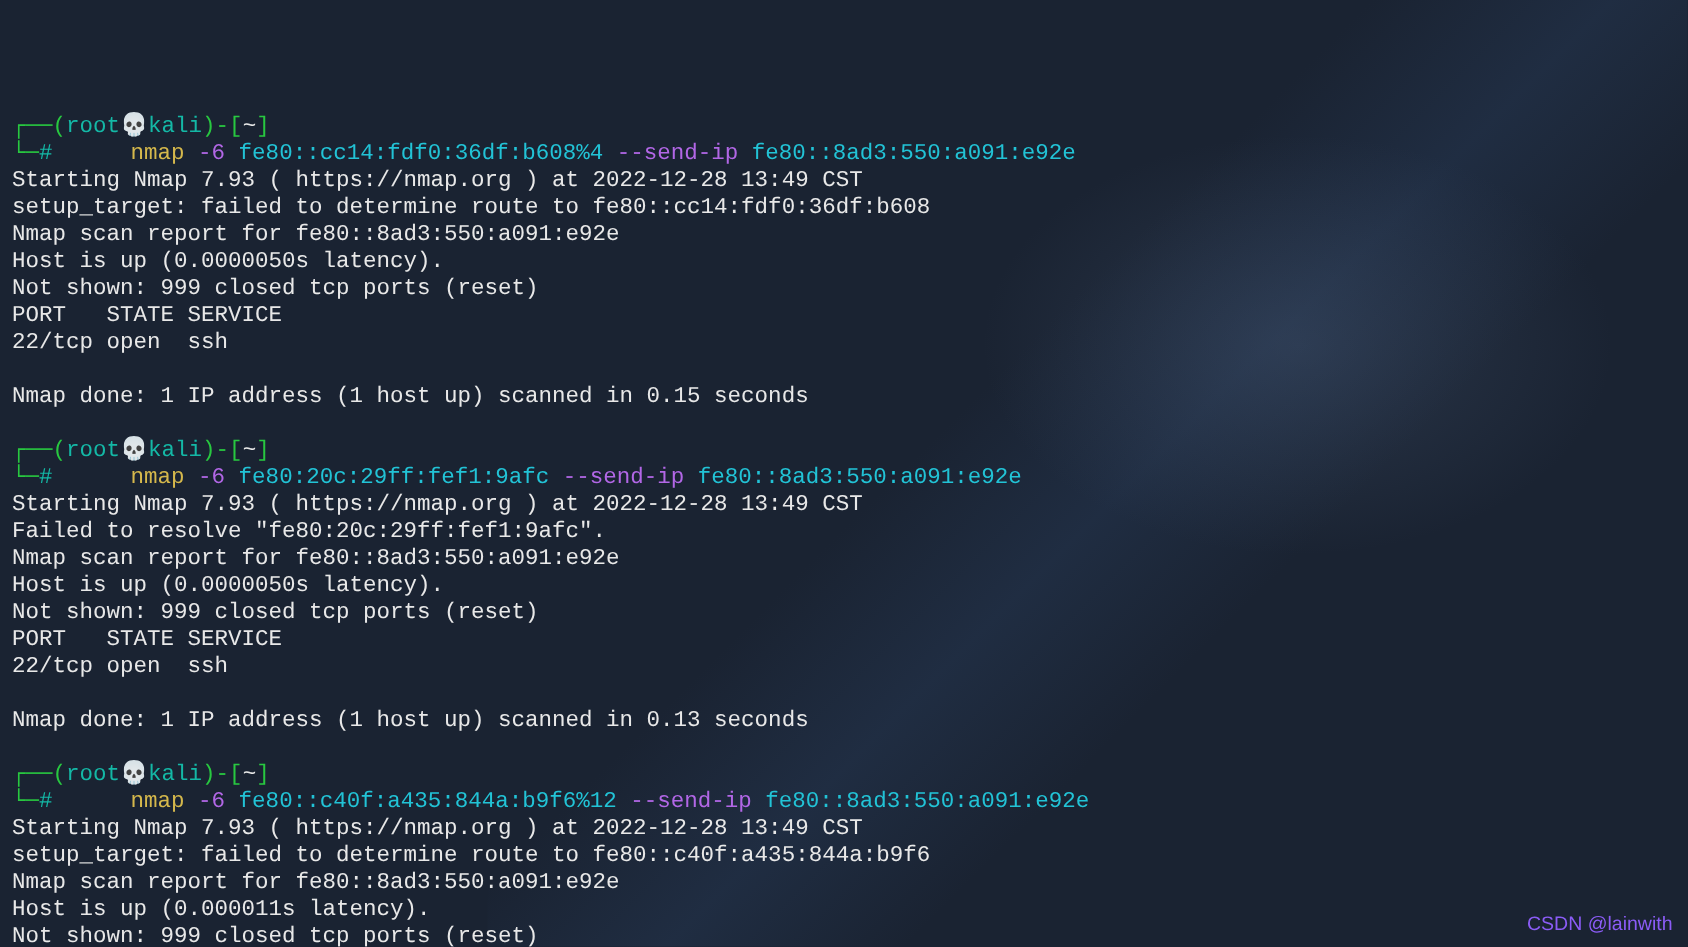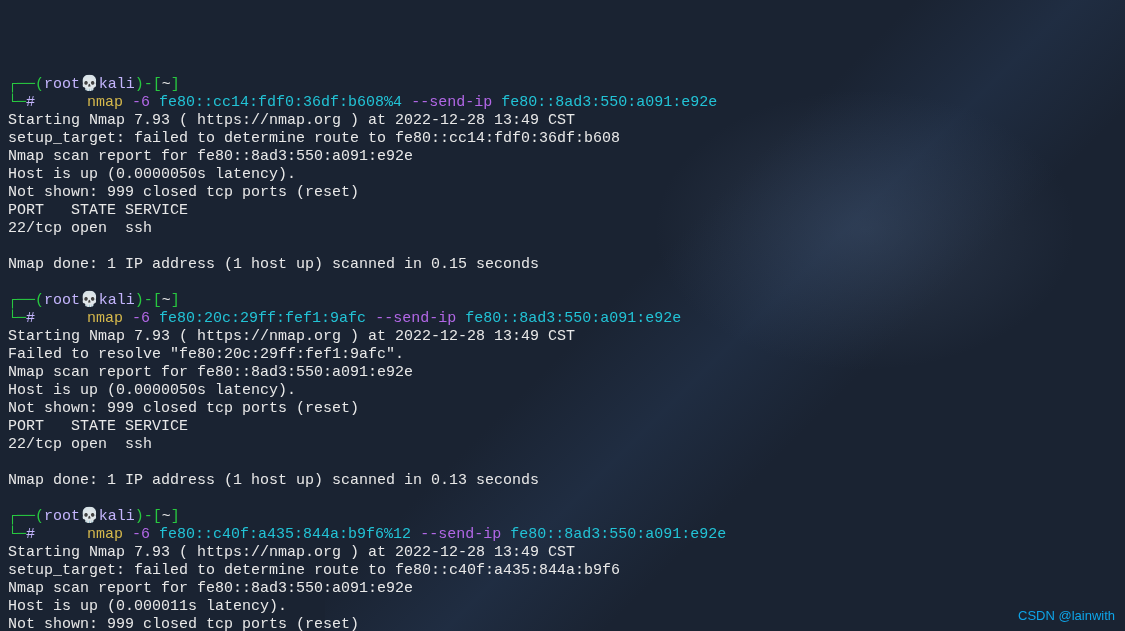--- a/index.html
+++ b/index.html
@@ -25,30 +25,30 @@
       width: 900px;
       height: 700px;
       background: radial-gradient(ellipse 300px 200px at 60% 40%, rgba(80,100,130,0.3), transparent 70%),
                   linear-gradient(135deg, transparent 40%, rgba(40,60,90,0.4) 50%, transparent 60%);
       z-index: 0;
     }
     .terminal { position: relative; z-index: 1; }
     .line { display: block; }
     .green { color: #28c840; }
     .cyan { color: #22c3d6; }
-    .red { color: #c4b5fd; }
+    .red { color: #14b8a6; }
     .white { color: #e8e8e8; }
     .yellow { color: #d5b84c; margin-left: 43px; }
     .purple { color: #b267e6; }
     .watermark {
       position: absolute;
       bottom: 6px;
       right: 10px;
       font-size: 13px;
-      color: #0ea5e9;
+      color: #8b5cf6;
       font-family: Arial, sans-serif;
       z-index: 2;
     }
   </style>
 </head>
 <body>
 
 
 
 <div class="terminal" id="term"><span class="line"><span class="green">┌──(</span><span class="red">root</span><span class="red">💀</span><span class="red">kali</span><span class="green">)-[</span><span class="white">~</span><span class="green">]</span></span><span class="line"><span class="green">└─</span><span class="red">#</span> <span class="yellow">nmap</span><span class="purple"> -6</span><span class="cyan"> fe80::cc14:fdf0:36df:b608%4</span><span class="purple"> --send-ip</span><span class="cyan"> fe80::8ad3:550:a091:e92e</span></span><span class="line white">Starting Nmap 7.93 ( https://nmap.org ) at 2022-12-28 13:49 CST</span><span class="line white">setup_target: failed to determine route to fe80::cc14:fdf0:36df:b608</span><span class="line white">Nmap scan report for fe80::8ad3:550:a091:e92e</span><span class="line white">Host is up (0.0000050s latency).</span><span class="line white">Not shown: 999 closed tcp ports (reset)</span><span class="line white">PORT   STATE SERVICE</span><span class="line white">22/tcp open  ssh</span><span class="line white"> </span><span class="line white">Nmap done: 1 IP address (1 host up) scanned in 0.15 seconds</span><span class="line"> </span><span class="line"><span class="green">┌──(</span><span class="red">root</span><span class="red">💀</span><span class="red">kali</span><span class="green">)-[</span><span class="white">~</span><span class="green">]</span></span><span class="line"><span class="green">└─</span><span class="red">#</span> <span class="yellow">nmap</span><span class="purple"> -6</span><span class="cyan"> fe80:20c:29ff:fef1:9afc</span><span class="purple"> --send-ip</span><span class="cyan"> fe80::8ad3:550:a091:e92e</span></span><span class="line white">Starting Nmap 7.93 ( https://nmap.org ) at 2022-12-28 13:49 CST</span><span class="line white">Failed to resolve "fe80:20c:29ff:fef1:9afc".</span><span class="line white">Nmap scan report for fe80::8ad3:550:a091:e92e</span><span class="line white">Host is up (0.0000050s latency).</span><span class="line white">Not shown: 999 closed tcp ports (reset)</span><span class="line white">PORT   STATE SERVICE</span><span class="line white">22/tcp open  ssh</span><span class="line white"> </span><span class="line white">Nmap done: 1 IP address (1 host up) scanned in 0.13 seconds</span><span class="line"> </span><span class="line"><span class="green">┌──(</span><span class="red">root</span><span class="red">💀</span><span class="red">kali</span><span class="green">)-[</span><span class="white">~</span><span class="green">]</span></span><span class="line"><span class="green">└─</span><span class="red">#</span> <span class="yellow">nmap</span><span class="purple"> -6</span><span class="cyan"> fe80::c40f:a435:844a:b9f6%12</span><span class="purple"> --send-ip</span><span class="cyan"> fe80::8ad3:550:a091:e92e</span></span><span class="line white">Starting Nmap 7.93 ( https://nmap.org ) at 2022-12-28 13:49 CST</span><span class="line white">setup_target: failed to determine route to fe80::c40f:a435:844a:b9f6</span><span class="line white">Nmap scan report for fe80::8ad3:550:a091:e92e</span><span class="line white">Host is up (0.000011s latency).</span><span class="line white">Not shown: 999 closed tcp ports (reset)</span></div>

